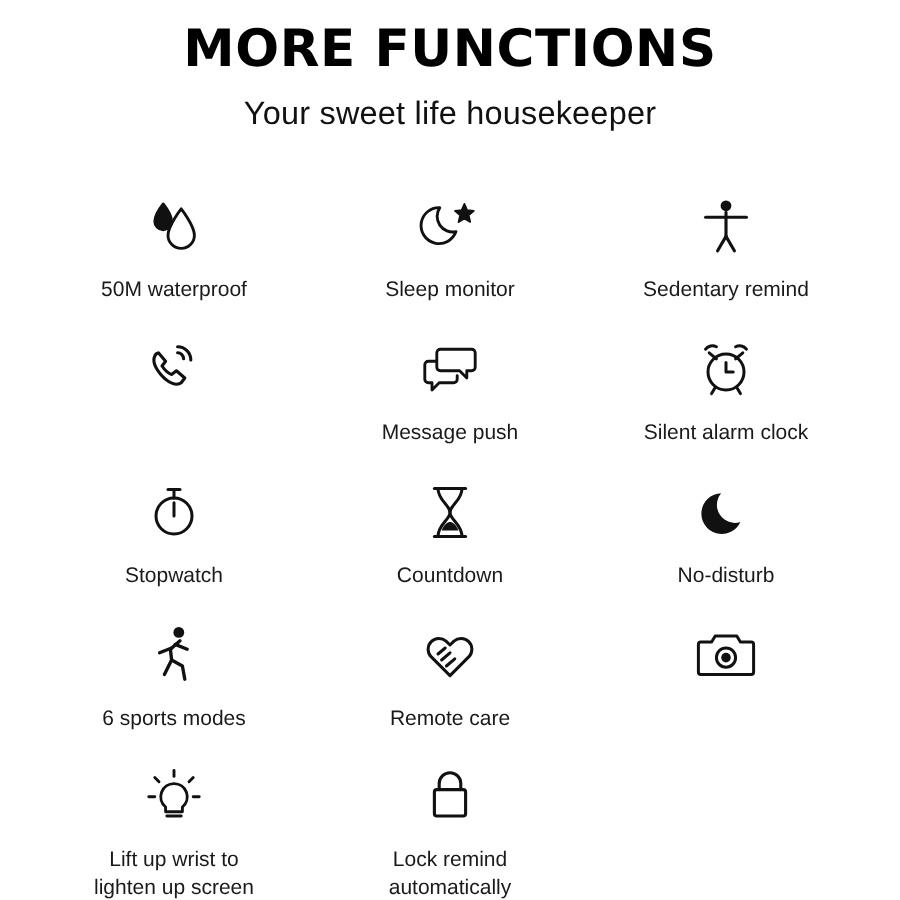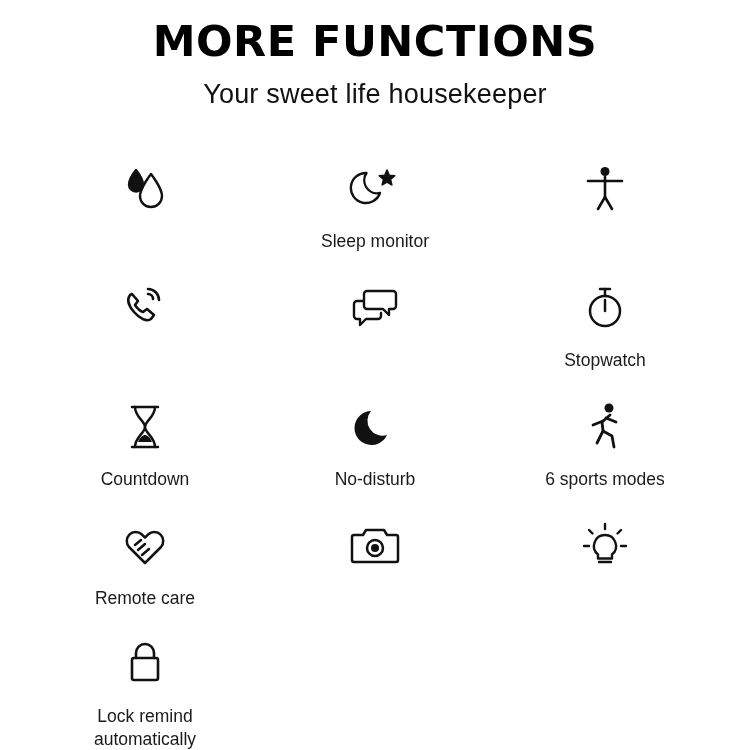--- a/index.html
+++ b/index.html
@@ -80,20 +80,21 @@
 
   <div class="grid">
 
     <div class="cell">
       <span class="icon-wrap">
         <svg width="48" height="50" viewBox="0 0 48 50" fill="none" stroke="#111" stroke-width="2.4" stroke-linecap="round" stroke-linejoin="round">
           <path d="M30 10 C30 10 41 24 41 32 a11 11 0 0 1 -22 0 C19 24 30 10 30 10 Z"></path>
           <path d="M15 6 C15 6 22 15 22 20.5 a7 7 0 0 1 -14 0 C8 15 15 6 15 6 Z" fill="#111"></path>
         </svg>
       </span>
+      <div class="label">50M waterproof</div>
     </div>
 
     <div class="cell">
       <span class="icon-wrap">
         <svg width="52" height="50" viewBox="0 0 52 50" fill="none" stroke="#111" stroke-width="2.4" stroke-linecap="round" stroke-linejoin="round">
           <path d="M31 29 a15 15 0 1 1 -13.5 -20 a13 13 0 0 0 13.5 20 Z"></path>
           <path d="M38 6 l2.2 5.2 5.6 0.5 -4.3 3.7 1.3 5.5 -4.8 -2.9 -4.8 2.9 1.3 -5.5 -4.3 -3.7 5.6 -0.5 Z" fill="#111" stroke-width="1.6"></path>
         </svg>
       </span>
       <div class="label">Sleep monitor</div>
@@ -102,42 +103,59 @@
     <div class="cell">
       <span class="icon-wrap">
         <svg width="46" height="50" viewBox="0 0 46 50" fill="none" stroke="#111" stroke-width="2.6" stroke-linecap="round" stroke-linejoin="round">
           <circle cx="23" cy="7.5" r="4.5" fill="#111" stroke="none"></circle>
           <line x1="6" y1="17" x2="40" y2="17"></line>
           <line x1="23" y1="13" x2="23" y2="33"></line>
           <line x1="23" y1="33" x2="16" y2="45"></line>
           <line x1="23" y1="33" x2="30" y2="45"></line>
         </svg>
       </span>
+      <div class="label">Sedentary remind</div>
     </div>
 
     <div class="cell">
       <span class="icon-wrap">
         <svg width="52" height="50" viewBox="0 0 52 50" fill="none" stroke="#111" stroke-width="2.6" stroke-linecap="round" stroke-linejoin="round">
           <path d="M11 12 c-3 4 -2 10 4 17 c6 7 13 10 17 7 l3 -4 -7 -6 -4 3 c-3 -1 -6 -4 -8 -7 l3 -4 -6 -7 Z"></path>
           <path d="M34 16 a5 5 0 0 0 -5 -5"></path>
           <path d="M40 17 a11 11 0 0 0 -11 -11"></path>
         </svg>
       </span>
     </div>
 
 
     <div class="cell">
       <span class="icon-wrap">
         <svg width="52" height="50" viewBox="0 0 52 50" fill="none" stroke="#111" stroke-width="2.4" stroke-linecap="round" stroke-linejoin="round">
           <path d="M18 8 h26 a3 3 0 0 1 3 3 v12 a3 3 0 0 1 -3 3 h-4 v6 l-6 -6 h-16 a3 3 0 0 1 -3 -3 v-12 a3 3 0 0 1 3 -3 Z"></path>
           <path d="M14 18 h-6 a3 3 0 0 0 -3 3 v12 a3 3 0 0 0 3 3 h3 v6 l6 -6 h12 a3 3 0 0 0 3 -3 v-3"></path>
         </svg>
       </span>
-    </div>
-
+      <div class="label">Message push</div>
+    </div>
+
+    <div class="cell">
+      <span class="icon-wrap">
+        <svg width="50" height="50" viewBox="0 0 50 50" fill="none" stroke="#111" stroke-width="2.5" stroke-linecap="round" stroke-linejoin="round">
+          <circle cx="25" cy="27" r="15"></circle>
+          <path d="M25 19 v8 h6"></path>
+          <path d="M11 11 l6 5"></path>
+          <path d="M39 11 l-6 5"></path>
+          <path d="M8 8 a7 7 0 0 1 9 -2"></path>
+          <path d="M42 8 a7 7 0 0 0 -9 -2"></path>
+          <line x1="16" y1="40" x2="13" y2="45"></line>
+          <line x1="34" y1="40" x2="37" y2="45"></line>
+        </svg>
+      </span>
+      <div class="label">Silent alarm clock</div>
+    </div>
 
     <div class="cell">
       <span class="icon-wrap">
         <svg width="46" height="50" viewBox="0 0 46 50" fill="none" stroke="#111" stroke-width="2.5" stroke-linecap="round" stroke-linejoin="round">
           <circle cx="23" cy="28" r="15"></circle>
           <line x1="23" y1="28" x2="23" y2="17"></line>
           <line x1="18" y1="6" x2="28" y2="6"></line>
           <line x1="23" y1="6" x2="23" y2="13"></line>
         </svg>
       </span>
@@ -206,20 +224,22 @@
         <svg width="50" height="50" viewBox="0 0 50 50" fill="none" stroke="#111" stroke-width="2.4" stroke-linecap="round" stroke-linejoin="round">
           <path d="M25 14 a11 11 0 0 1 7 19.5 v4 h-14 v-4 A11 11 0 0 1 25 14 Z"></path>
           <line x1="19" y1="41" x2="31" y2="41"></line>
           <line x1="25" y1="3" x2="25" y2="8"></line>
           <line x1="9" y1="9" x2="12.5" y2="12.5"></line>
           <line x1="41" y1="9" x2="37.5" y2="12.5"></line>
           <line x1="4" y1="25" x2="9" y2="25"></line>
           <line x1="46" y1="25" x2="41" y2="25"></line>
         </svg>
       </span>
+      <div class="label">Lift up wrist to
+lighten up screen</div>
     </div>
 
     <div class="cell">
       <span class="icon-wrap">
         <svg width="42" height="48" viewBox="0 0 42 48" fill="none" stroke="#111" stroke-width="2.6" stroke-linecap="round" stroke-linejoin="round">
           <path d="M12 18 v-5 a9 9 0 0 1 18 0 v5"></path>
           <rect x="8" y="18" width="26" height="22" rx="2"></rect>
         </svg>
       </span>
       <div class="label">Lock remind

